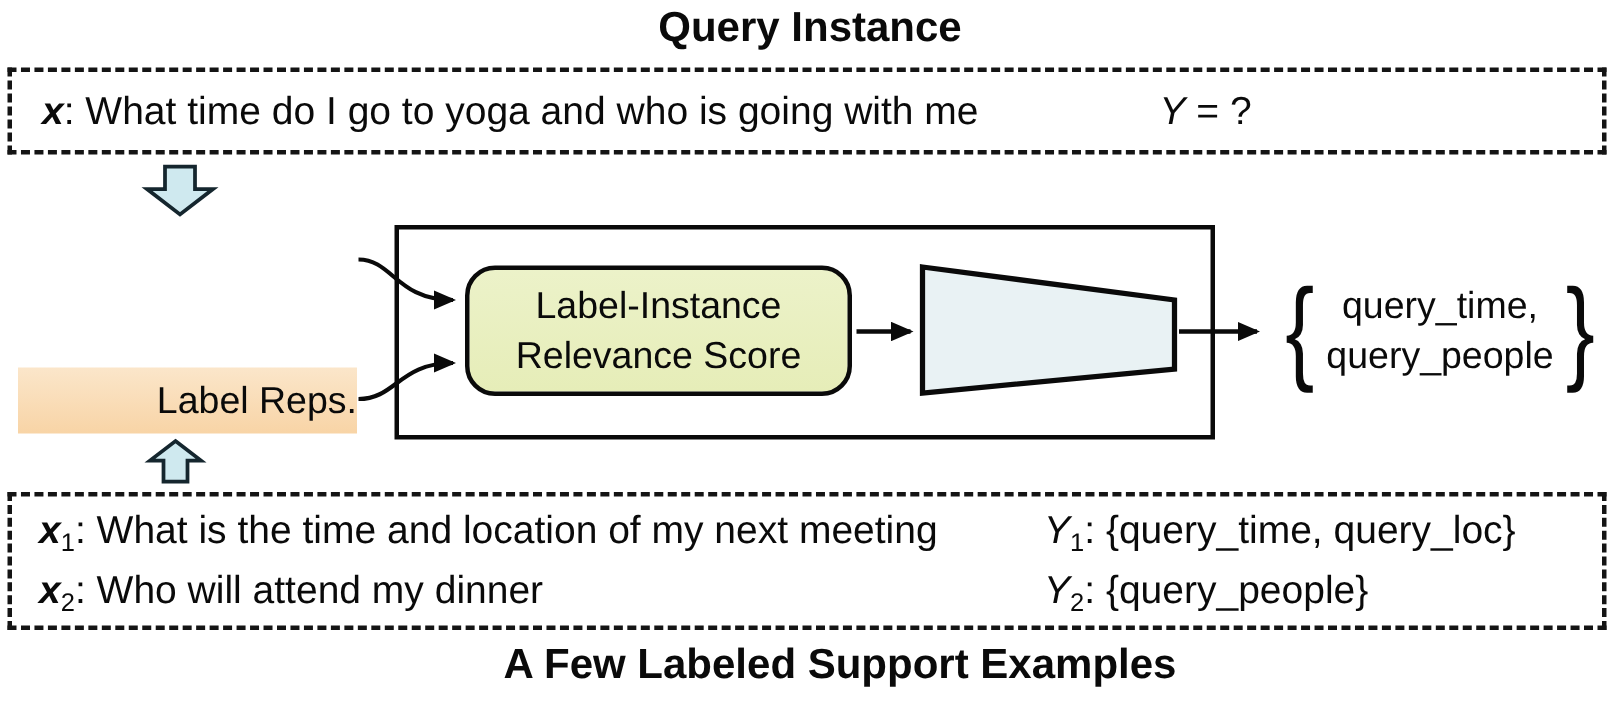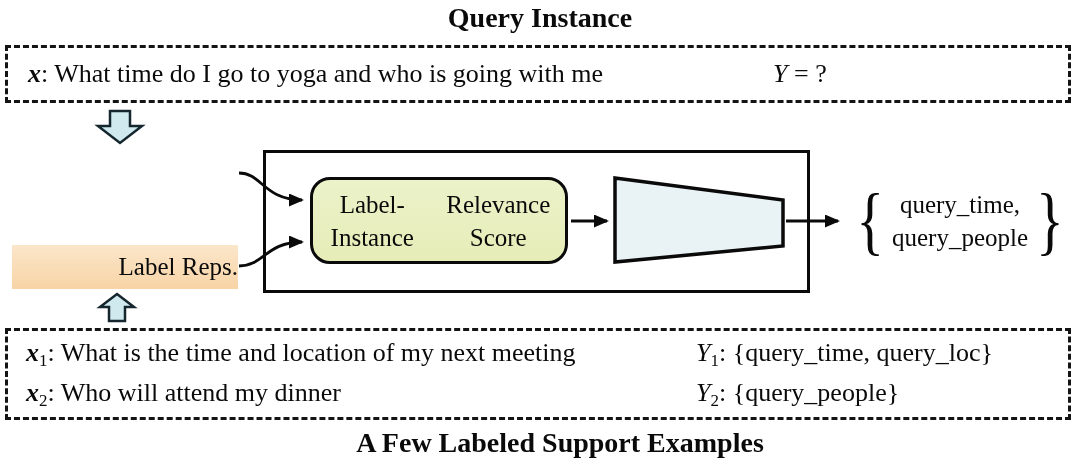--- a/index.html
+++ b/index.html
@@ -1,18 +1,18 @@
 <!DOCTYPE html>
 <html style="--ink: #0a0a0a; --arrowFill: #cfe9ef; --arrowStroke: #15262e; --queryRepsTop: #fcecd0; --queryRepsBottom: #fdf2e1; --labelRepsTop: #fbe6ca; --labelRepsBottom: #f8d4a6; --relevanceTop: #ecf2c9; --relevanceBottom: #e6edb8; --thresholdFill: #e9f2f4;"><head>
 <meta charset="utf-8">
 <style>
   html,body { margin:0; padding:0; background:#ffffff; }
   #stage {
     position:relative; width:1080px; height:467px; background:#ffffff;
-    font-family:Liberation Serif, serif; color:var(--ink,#0a0a0a);
+    font-family:Liberation Sans, sans-serif; color:var(--ink,#0a0a0a);
     overflow:hidden;
   }
   .abs { position:absolute; box-sizing:border-box; }
 
   .fig-title { left:0; right:0; text-align:center; font-weight:bold; font-size:28px; }
 
   .dashed-box { border:3px dashed #141414; background:#ffffff; }
 
   .math-x { font-style:italic; font-weight:bold; }
   .math-y { font-style:italic; }
@@ -23,21 +23,21 @@
     font-size:25px; z-index:1;
   }
   #query-reps { background:linear-gradient(180deg, var(--queryRepsTop,#fcecd0), var(--queryRepsBottom,#fdf2e1)); }
   #label-reps { background:linear-gradient(180deg, var(--labelRepsTop,#fbe6ca), var(--labelRepsBottom,#f8d4a6)); }
 
   #outer-rect { border:3px solid #0a0a0a; z-index:1; }
 
   #relevance-box {
     background:linear-gradient(180deg, var(--relevanceTop,#ecf2c9), var(--relevanceBottom,#e6edb8));
     border:3.5px solid #0a0a0a; border-radius:20px;
-    display:flex; align-items:center; justify-content:center;
+    display:flex; flex-direction:column; align-items:center; justify-content:center;
     font-size:25px; line-height:1.32; z-index:2; text-align:center;
   }
 
   #threshold-label { text-align:center; font-size:26px; z-index:3; }
 
   #svg-layer { position:absolute; left:0; top:0; z-index:4; pointer-events:none; }
 
   #output-set { display:flex; align-items:center; justify-content:center; z-index:1; }
   .brace { font-size:58px; font-weight:normal; line-height:58px; transform:scaleY(1.32); }
   #output-lines { font-size:25px; line-height:33px; text-align:center; padding:0 8px; }

